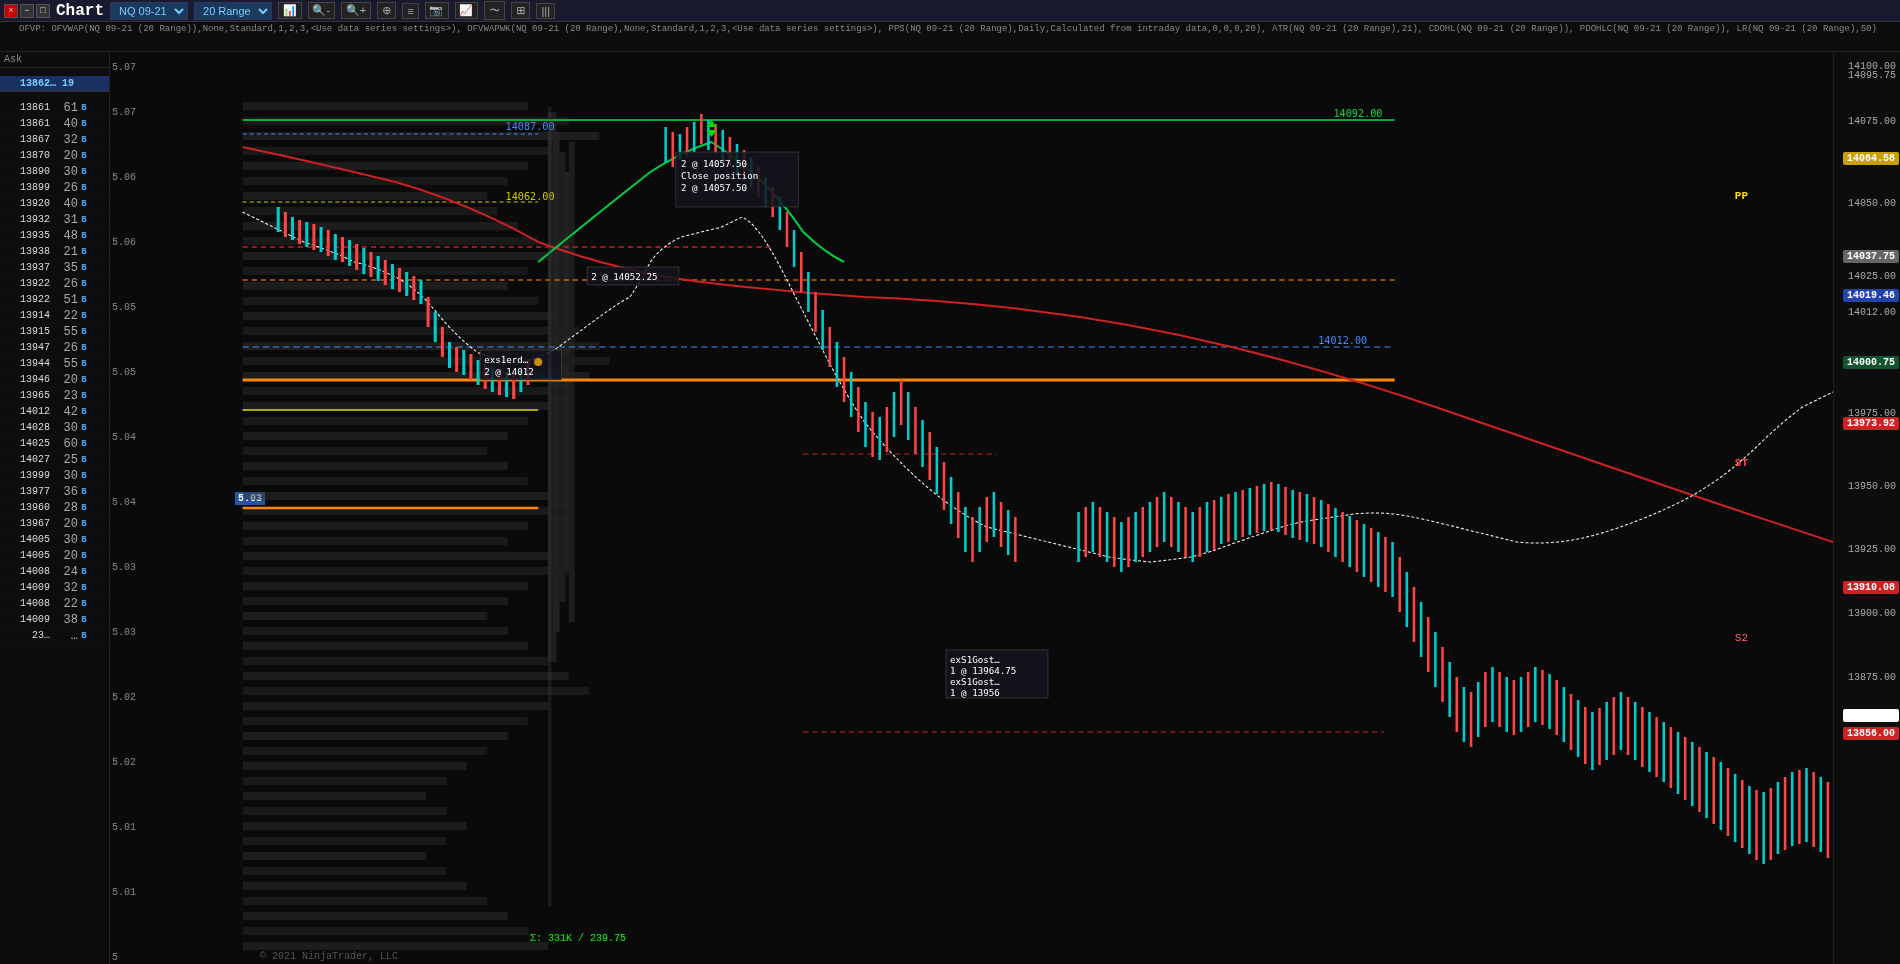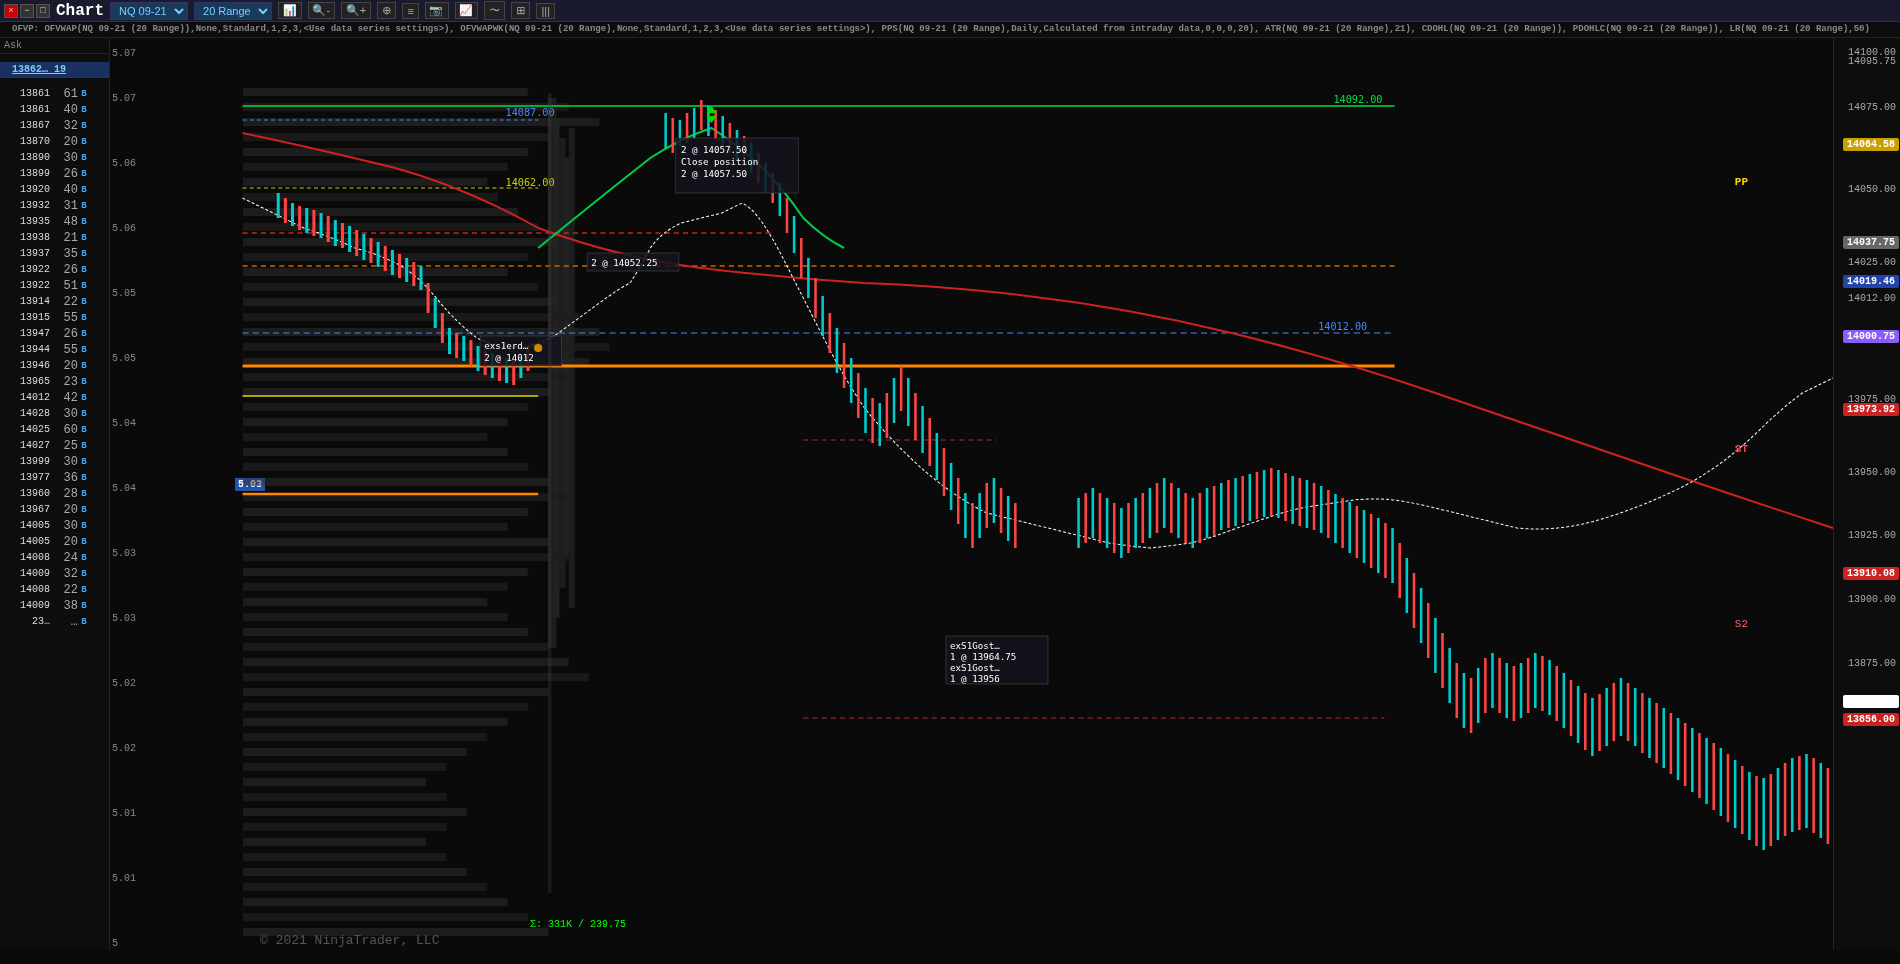--- a/index.html
+++ b/index.html
@@ -52,29 +52,28 @@
       background: #222;
       border: 1px solid #444;
       color: #aaa;
       padding: 1px 4px;
       cursor: pointer;
       font-size: 11px;
     }
 
     
     #indicator-bar {
-      height: 16px;
+      height: 30px;
       background: #0d0d0d;
-      padding: 2px 12px;
+      padding: 2px 19px;
       font-size: 9px;
       color: #888;
       border-bottom: 1px solid #222;
       overflow: hidden;
       white-space: nowrap;
-      font-weight: bold;
     }
 
     
     #main {
       display: flex;
       height: calc(964px - 52px);
     }
 
     
     #left-panel {
@@ -188,21 +187,21 @@
     .s2-label {
       position: absolute;
       right: 85px;
       color: #ff6666;
       font-size: 11px;
     }
     #copyright {
       position: absolute;
       bottom: 2px;
       left: 150px;
-      font-size: 13px;
+      font-size: 10px;
       color: #555;
     }
     #volume-label {
       position: absolute;
       bottom: 20px;
       left: 420px;
       font-size: 10px;
       color: #0f0;
     }
   </style>
@@ -236,21 +235,21 @@
 </div>
 
 <div id="indicator-bar">
   <span>OFVP: OFVWAP(NQ 09-21 (20 Range)),None,Standard,1,2,3,&lt;Use data series settings&gt;), OFVWAPWK(NQ 09-21 (20 Range),None,Standard,1,2,3,&lt;Use data series settings&gt;), PPS(NQ 09-21 (20 Range),Daily,Calculated from intraday data,0,0,0,20), ATR(NQ 09-21 (20 Range),21), CDOHL(NQ 09-21 (20 Range)), PDOHLC(NQ 09-21 (20 Range)), LR(NQ 09-21 (20 Range),50)</span>
 </div>
 
 <div id="main">
 
   <div id="left-panel">
     <div id="ask-label">Ask</div>
-    <div style="background:#1a3060;color:#7cf;padding:2px 12px;font-size:10px;font-weight:bold;border-bottom:1px solid #333;text-decoration:underline;">13862… 19</div>
+    <div style="background:#1a3060;color:#7cf;padding:2px 20px;font-size:10px;font-weight:bold;border-bottom:1px solid #333;">13862… 19</div>
     <div id="order-book">
 
     <div class="ob-row">
       <span class="ob-price">13861</span>
       <span class="ob-size">61</span>
       <span class="ob-side buy">B</span>
     </div>
         <div class="ob-row">
       <span class="ob-price">13861</span>
       <span class="ob-size">40</span>
@@ -781,21 +780,21 @@
   <div id="right-panel">
   <div class="price-level" style="top: 9px;">14100.00</div>
       <div class="price-level" style="top: 18px;">14095.75</div>
       <div class="price-level" style="top: 64px;">14075.00</div>
       <div class="price-badge" style="top: 100px; background: rgb(200, 160, 0); color: rgb(255, 255, 255);">14064.58</div>
       <div class="price-level" style="top: 146px;">14050.00</div>
       <div class="price-badge" style="top: 198px; background: rgb(102, 102, 102); color: rgb(255, 255, 255);">14037.75</div>
       <div class="price-level" style="top: 219px;">14025.00</div>
       <div class="price-badge" style="top: 237px; background: rgb(34, 68, 170); color: rgb(255, 255, 255);">14019.46</div>
       <div class="price-level" style="top: 255px;">14012.00</div>
-      <div class="price-badge" style="top: 292px; background: #8b5cf6; color: rgb(255, 255, 255);">14000.75</div>
+      <div class="price-badge" style="top: 304px; background: #14532d; color: rgb(255, 255, 255);">14000.75</div>
       <div class="price-level" style="top: 356px;">13975.00</div>
       <div class="price-badge" style="top: 365px; background: rgb(204, 34, 34); color: rgb(255, 255, 255);">13973.92</div>
       <div class="price-level" style="top: 429px;">13950.00</div>
       <div class="price-level" style="top: 492px;">13925.00</div>
       <div class="price-badge" style="top: 529px; background: rgb(204, 34, 34); color: rgb(255, 255, 255);">13910.08</div>
       <div class="price-level" style="top: 556px;">13900.00</div>
       <div class="price-level" style="top: 620px;">13875.00</div>
       <div class="price-badge" style="top: 657px; background: rgb(255, 255, 255); color: rgb(255, 255, 255);">13861.50</div>
       <div class="price-badge" style="top: 675px; background: rgb(204, 34, 34); color: rgb(255, 255, 255);">13856.00</div>
     </div>

